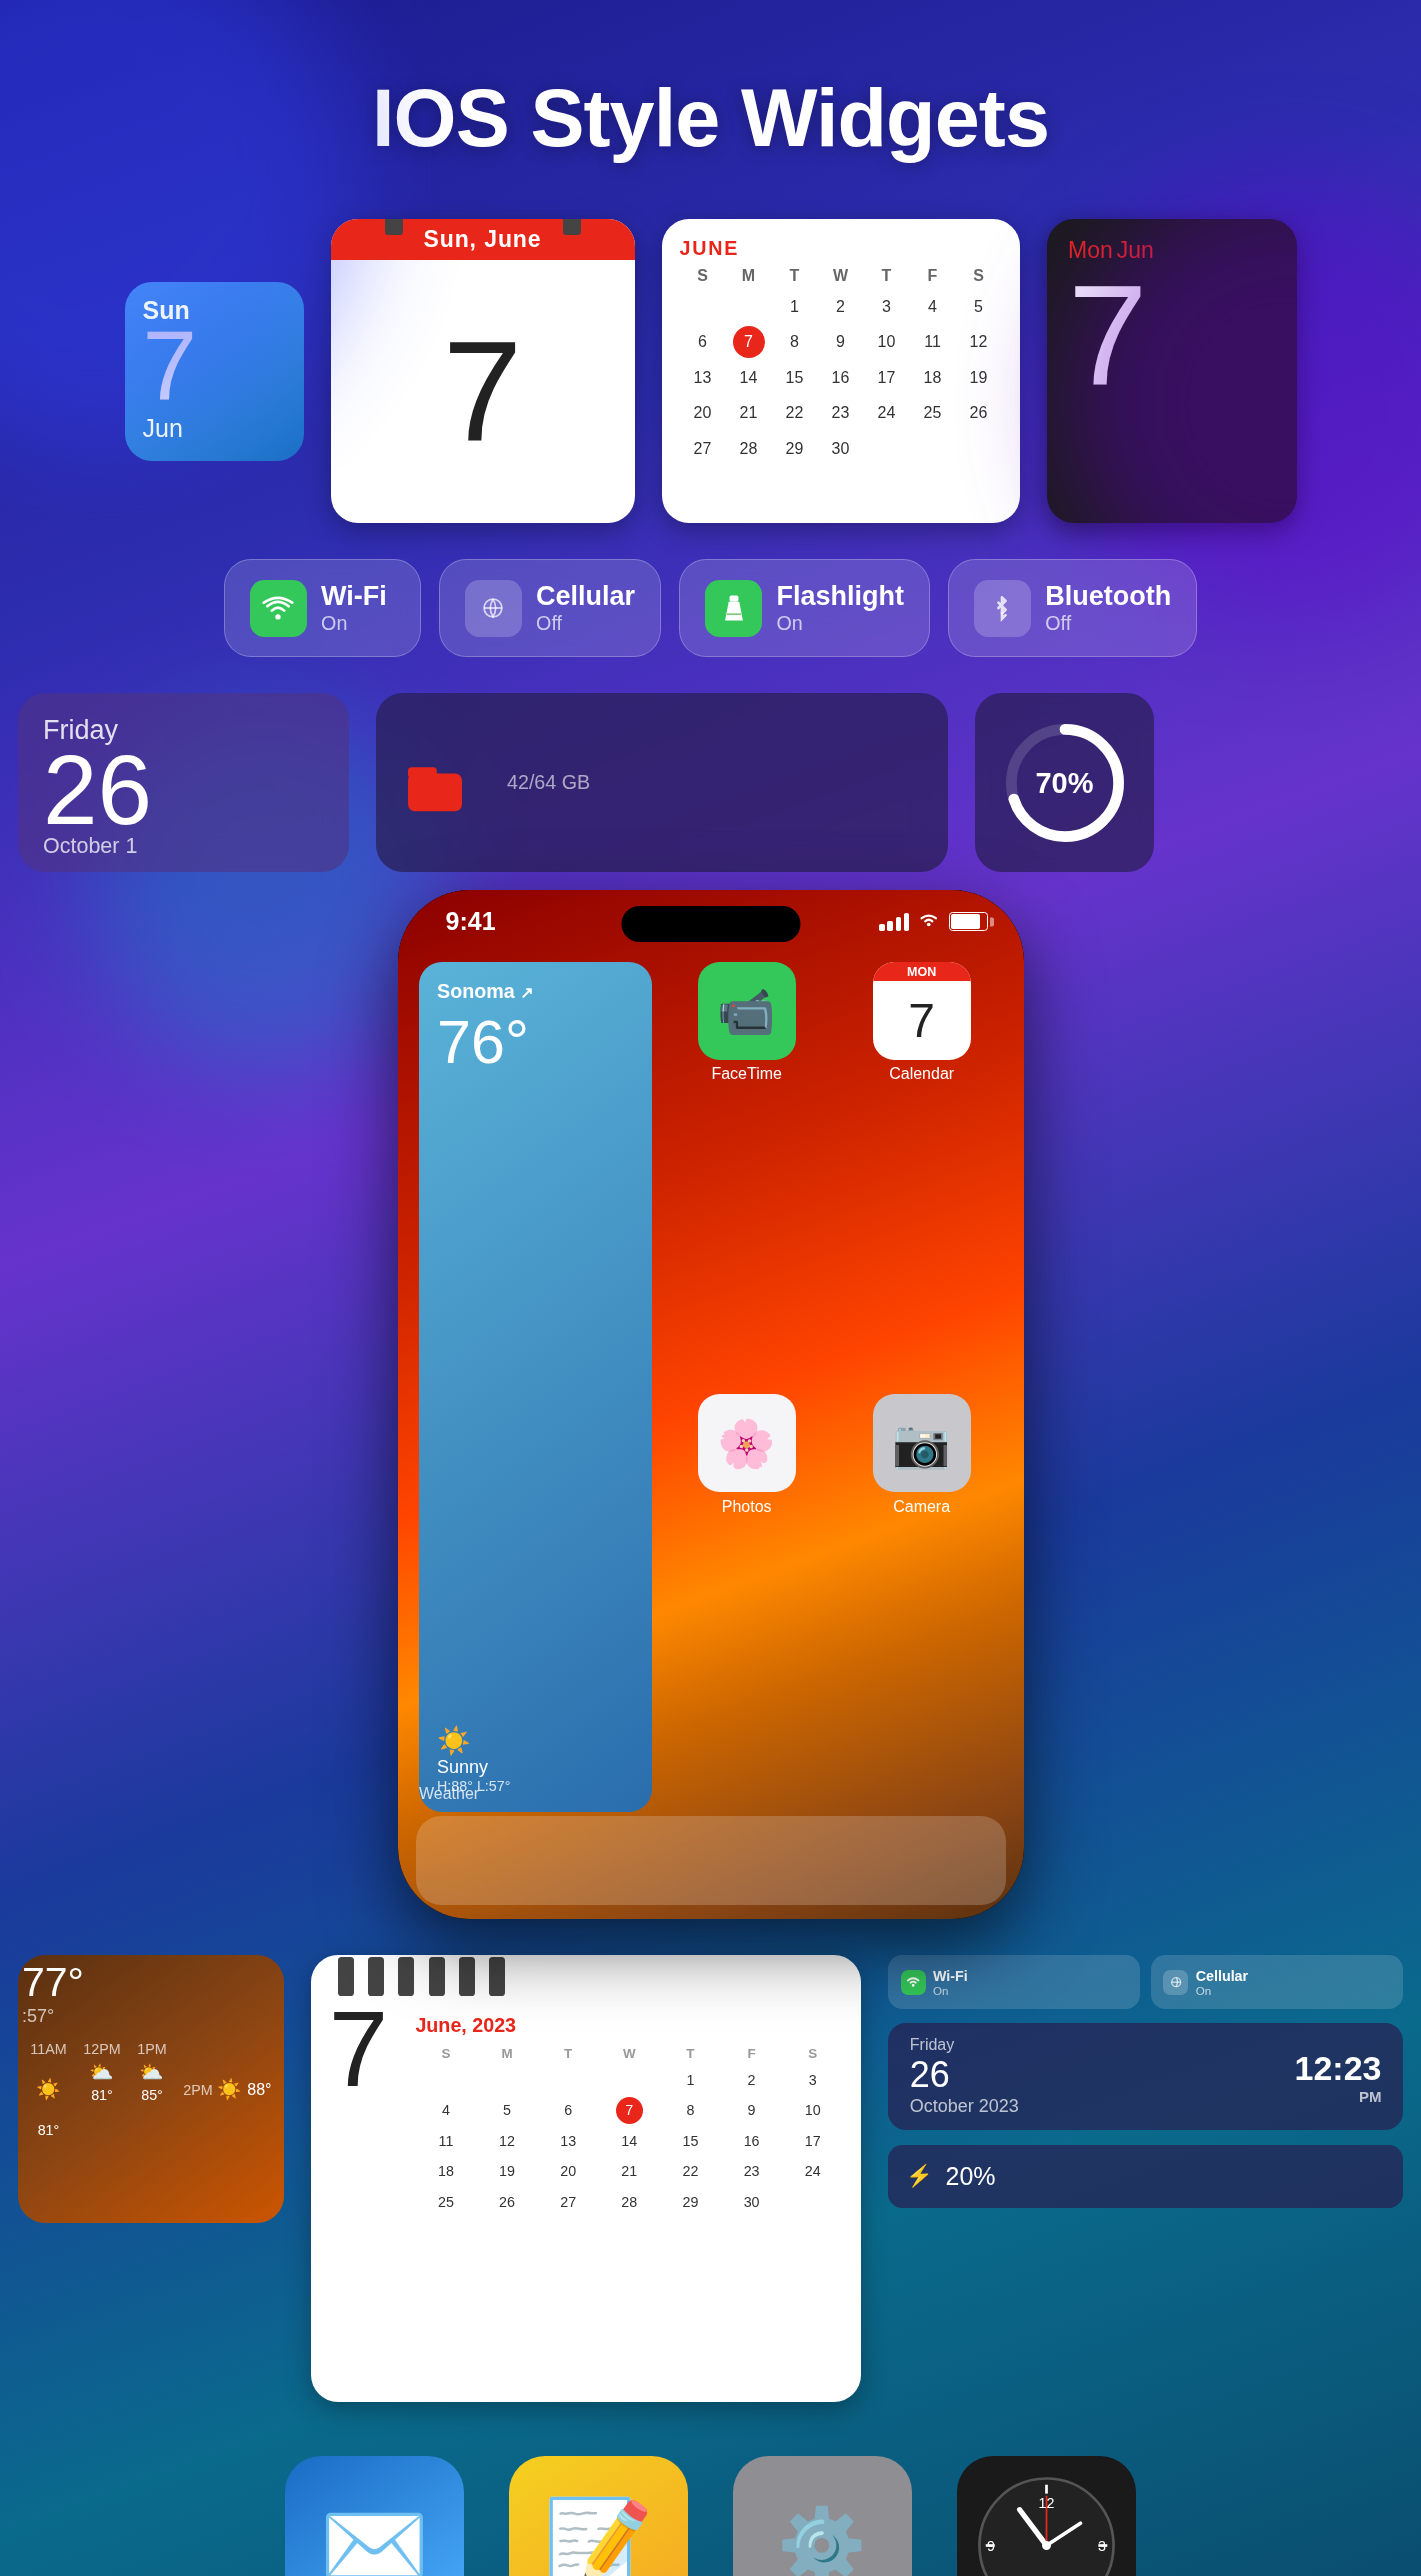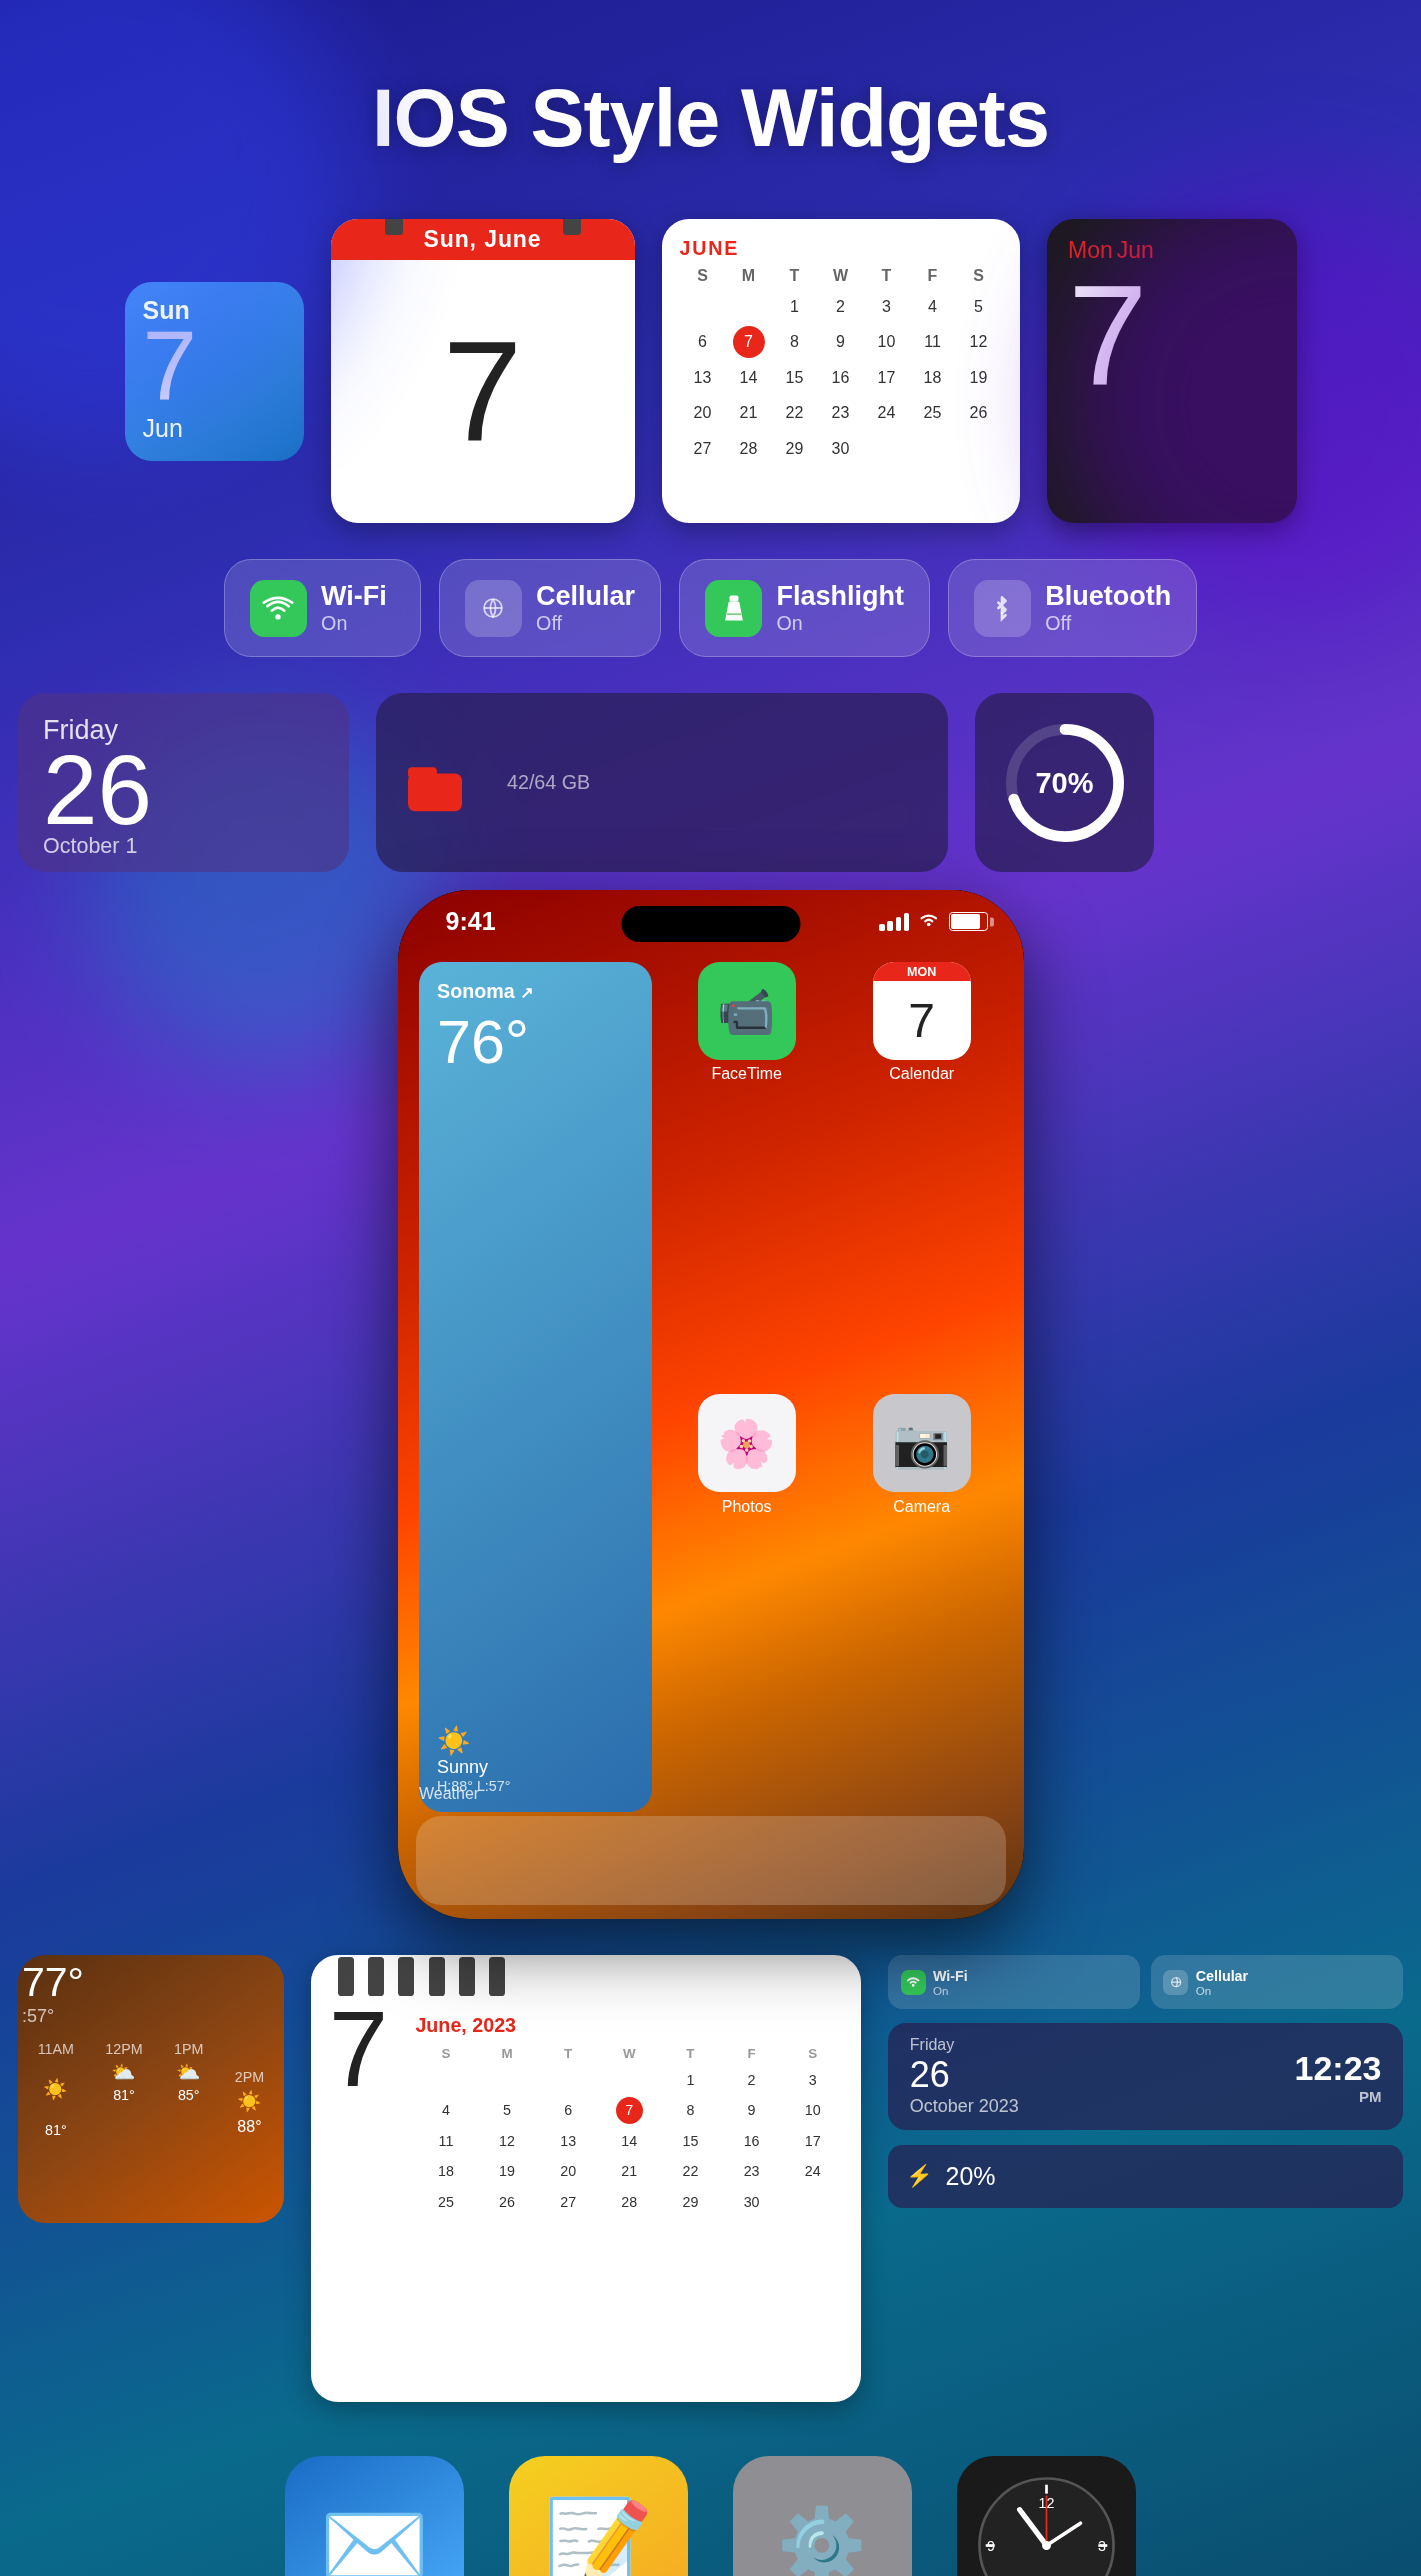--- a/index.html
+++ b/index.html
@@ -842,21 +842,21 @@
         <div style="display:flex;flex-direction:column;align-items:center;gap:3.6px;">
           <span style="font-size:14.3px;color:rgba(255,255,255,0.7);">12PM</span>
           <span style="font-size:19.7px;">⛅</span>
           <span style="font-size:14.3px;color:white;">81°</span>
         </div>
         <div style="display:flex;flex-direction:column;align-items:center;gap:3.6px;">
           <span style="font-size:14.3px;color:rgba(255,255,255,0.7);">1PM</span>
           <span style="font-size:19.7px;">⛅</span>
           <span style="font-size:14.3px;color:white;">85°</span>
         </div>
-        <div style="display:flex;flex-direction:column;align-items:center;gap:5px;margin-top:28px;">
+        <div style="display:flex;align-items:center;gap:5px;">
           <span style="font-size:14.3px;color:rgba(255,255,255,0.7);">2PM</span>
           <span style="font-size:19.7px;">☀️</span>
           <span style="font-size:16px;color:white;">88°</span>
         </div>
       </div>
     </div>
 
     <div class="cal-june-widget">
       <div style="display:flex;align-items:flex-start;padding:14.3px 27px 0;">
         <div style="display:flex;gap:14.3px;align-items:flex-start;">

